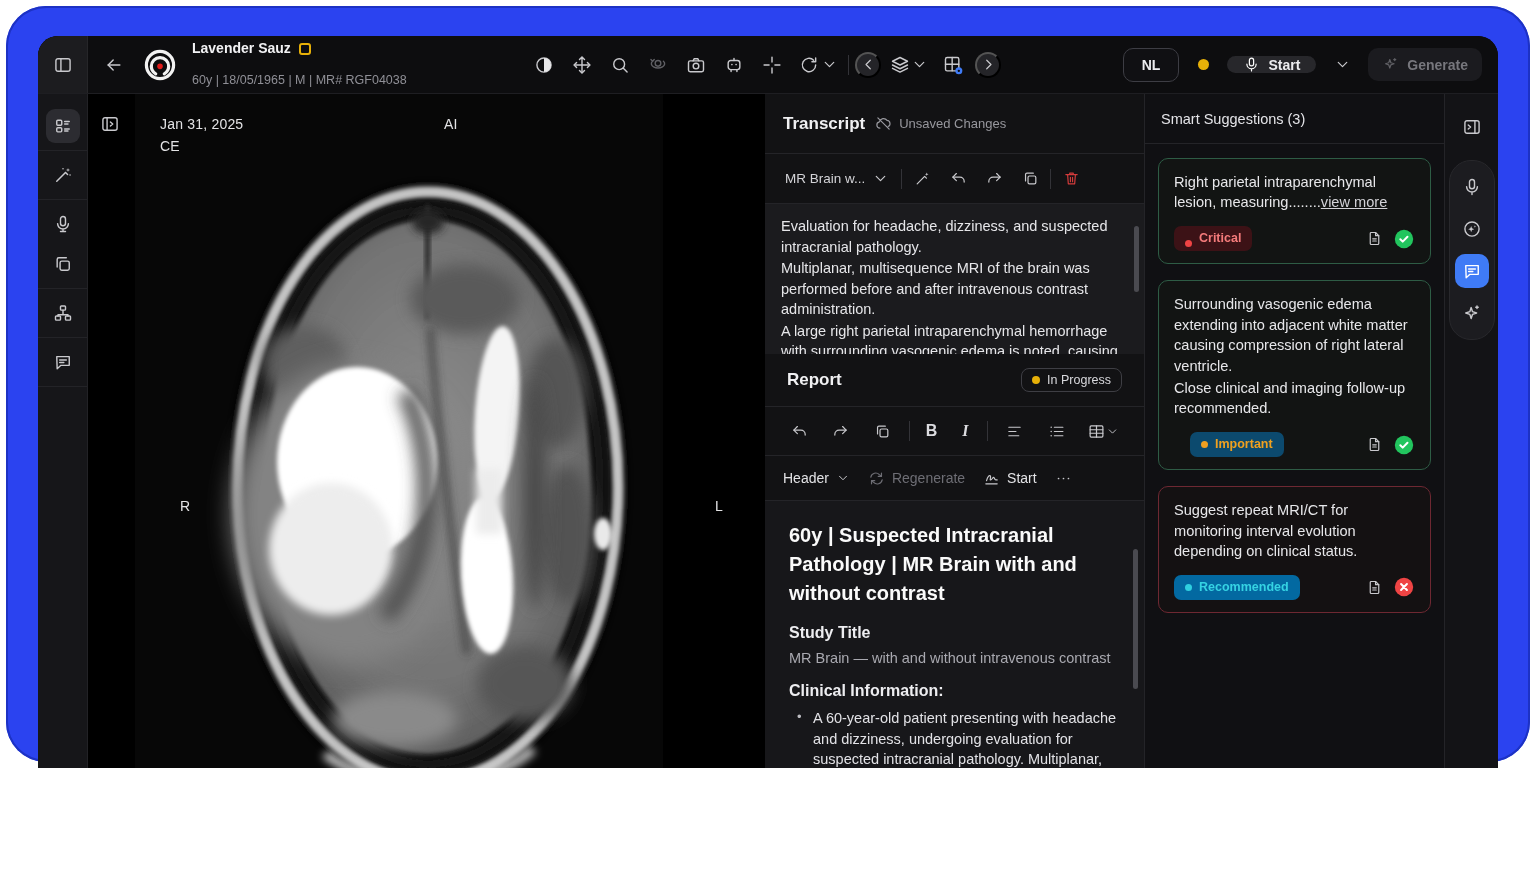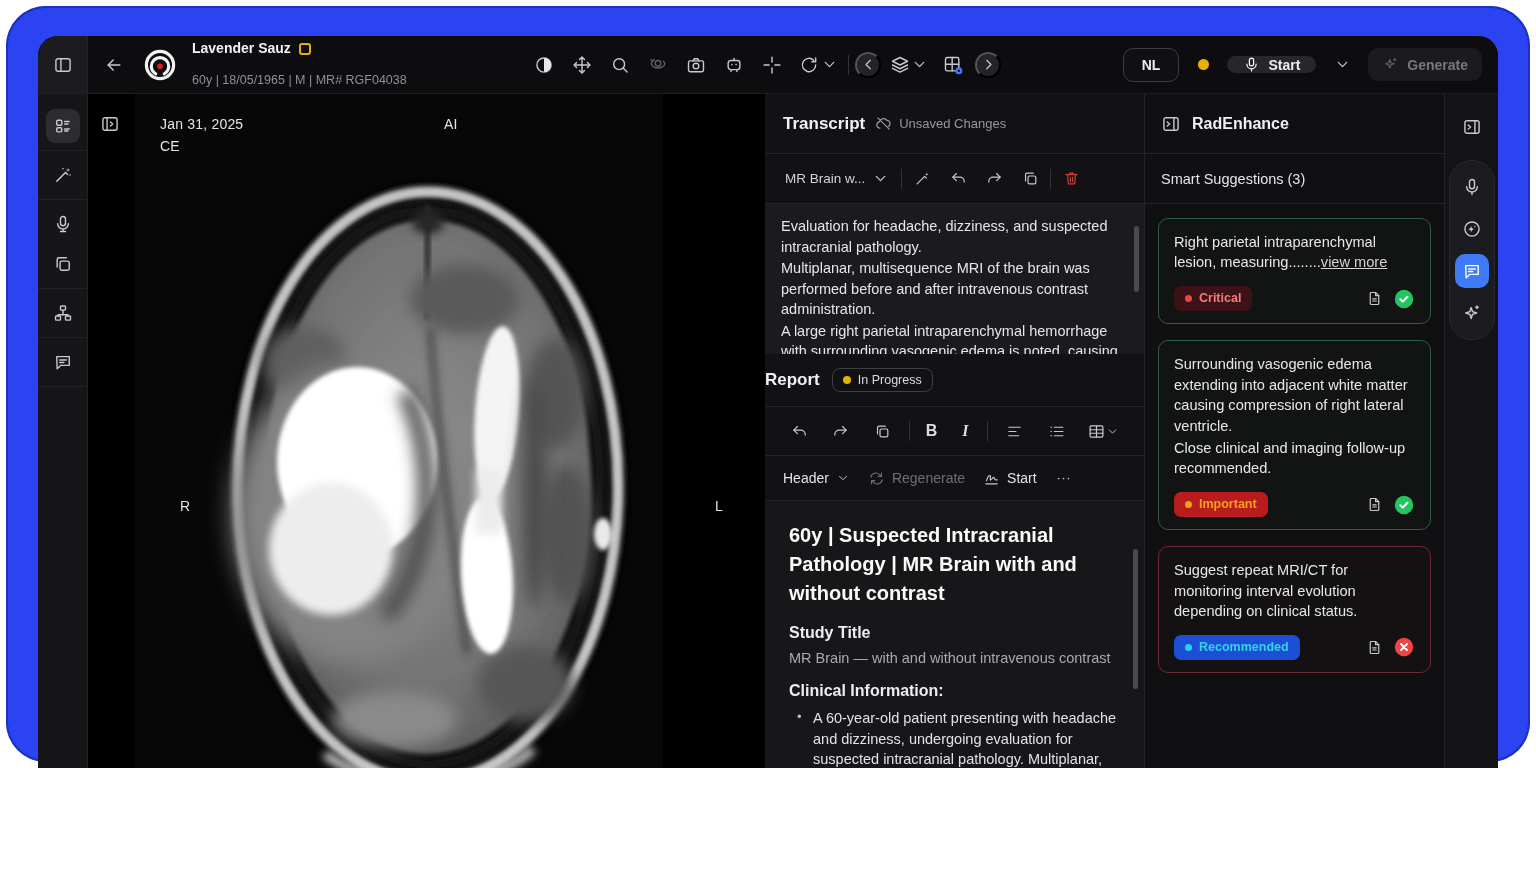--- a/index.html
+++ b/index.html
@@ -51,21 +51,21 @@
   
   .middle { width:380px; flex:none; background:#121214; border-right:1px solid #242428; display:flex; flex-direction:column; }
   .sec-head { height:60px; flex:none; display:flex; align-items:center; gap:10px; padding:0 18px; border-bottom:1px solid #242428; }
   .sec-title { font-size:17px; font-weight:700; color:#f0f0f2; }
   .unsaved { display:flex; align-items:center; gap:7px; color:#97979d; font-size:13px; }
   .t-toolbar { height:50px; flex:none; display:flex; align-items:center; gap:4px; padding:0 12px; border-bottom:1px solid #242428; }
   .preset { display:flex; align-items:center; gap:7px; font-size:13.5px; color:#d3d3d7; padding:6px 8px; cursor:pointer; }
   .t-text { height:150px; flex:none; background:#1b1b1e; padding:12px 22px 0 16px; font-size:14.5px; line-height:1.42; color:#e6e6e9; overflow:hidden; position:relative; }
   .t-text p { margin-bottom:1px; }
   .scrollthumb { position:absolute; right:5px; width:5px; border-radius:3px; background:#4a4a50; }
-  .r-head { height:53px; flex:none; display:flex; align-items:center; gap:12px; padding:0 0; border-bottom:1px solid #242428; }
+  .r-head { height:53px; flex:none; display:flex; align-items:center; gap:12px; padding:0 22px; border-bottom:1px solid #242428;justify-content:space-between; }
   .pill { display:inline-flex; align-items:center; gap:7px; border:1px solid #3e3e44; border-radius:8px; padding:4px 10px; font-size:12.5px; color:#d9d9dd; }
   .pill .ydot { width:8px; height:8px; }
   .fmt-bar { height:49px; flex:none; display:flex; align-items:center; justify-content:space-between; padding:0 18px; border-bottom:1px solid #242428; }
   .glyph { font-size:16px; color:#dcdce0; font-weight:700; width:24px; text-align:center; cursor:pointer; }
   .glyph.it { font-style:italic; font-family:"Liberation Serif", serif; font-weight:600; }
   .hdr-row { height:45px; flex:none; display:flex; align-items:center; gap:18px; padding:0 18px; border-bottom:1px solid #242428; }
   .hdr-item { display:flex; align-items:center; gap:7px; font-size:14px; color:#e3e3e6; cursor:pointer; }
   .hdr-item.dis { color:#6e6e75; }
   .hdr-item.dis svg { stroke:#6e6e75; }
   .r-content { flex:1; background:#17171a; padding:20px 26px 0 24px; overflow:hidden; position:relative; }
@@ -83,23 +83,23 @@
   .rp-sub { height:50px; flex:none; display:flex; align-items:center; padding:0 16px; font-size:14.5px; color:#e4e4e8; border-bottom:1px solid #242428; }
   .cards { flex:1; padding:14px 13px; display:flex; flex-direction:column; gap:16px; overflow:hidden; }
   .card { border-radius:10px; padding:13px 15px 12px; background:#121413; font-size:14.6px; line-height:1.4; color:#e7e7ea; }
   .card.green { border:1px solid #2e5c45; }
   .card.red { border:1px solid #6e2832; background:#141112; }
   .card p + p { margin-top:2px; }
   .view-more { color:#d3d3d8; text-decoration:underline; cursor:pointer; }
   .card-foot { display:flex; align-items:center; margin-top:13px; gap:10px; }
   .badge { display:inline-flex; align-items:center; gap:7px; font-size:12.5px; padding:4px 11px; border-radius:7px; font-weight:600; }
   .badge .b-dot { width:7px; height:7px; border-radius:50%; }
-  .badge.critical { background:#3c1216; color:#f47b7b; } .badge.critical .b-dot { background:#ef4444; }
-  .badge.important { background:#b91c1c; color:#efa11f; } .badge.important .b-dot { background:#f0a020; }
-  .badge.recommended { background:#1d4ed8; color:#35d3e3; } .badge.recommended .b-dot { background:#2fd0e0; }
+  .badge.critical { background:#3c1216; color:#f47b7b;align-items:flex-end; } .badge.critical .b-dot { background:#ef4444; }
+  .badge.important { background:#0c4a6e; color:#efa11f;margin-left:16px; } .badge.important .b-dot { background:#f0a020; }
+  .badge.recommended { background:#0369a1; color:#35d3e3; } .badge.recommended .b-dot { background:#2fd0e0; }
   .foot-spacer { flex:1; }
   .status-ic { width:22px; height:22px; }
 
   
   .right-rail { width:53px; flex:none; background:#131316; display:flex; flex-direction:column; align-items:center; padding-top:16px; }
   .rr-group { margin-top:16px; background:#1c1c20; border:1px solid #28282c; border-radius:22px; padding:9px 5px; display:flex; flex-direction:column; gap:8px; align-items:center; }
   .rr-btn { width:34px; height:34px; border-radius:10px; display:flex; align-items:center; justify-content:center; cursor:pointer; }
   .rr-btn.sel { background:#3f7bf6; }
   .rr-btn.sel svg { stroke:#ffffff; }
 </style>
@@ -534,30 +534,20 @@
           <h2>Clinical Information:</h2>
           <ul>
             <li>A 60-year-old patient presenting with headache and dizziness, undergoing evaluation for suspected intracranial pathology. Multiplanar, multisequence MRI of the brain was performed before and after IV contrast administration.</li>
           </ul>
           <h2>Comparison</h2>
           <span class="scrollthumb" style="top:48px;height:140px;right:6px"></span>
         </div>
       </section>
 
       <section class="right-panel">
-        <div class="rp-head">
-          <span>
-              <svg class="ic" viewBox="0 0 24 24">
-                <rect x="3.5" y="4.5" width="17" height="15" rx="2.5"></rect>
-                <line x1="15.5" y1="4.5" x2="15.5" y2="19.5"></line>
-                <path d="M7.5 9.5l2.8 2.5-2.8 2.5"></path>
-              </svg>
-            </span>
-          <span class="rp-title">RadEnhance</span>
-        </div>
         <div class="rp-sub">Smart Suggestions (3)</div>
         <div class="cards">
 
           <div class="card green">
             <p><span>Right parietal intraparenchymal lesion, measuring........</span><a class="view-more">view more</a></p>
             <div class="card-foot">
               <span class="badge critical">
                   <span class="b-dot"></span>
                   <span>Critical</span>
                 </span>

